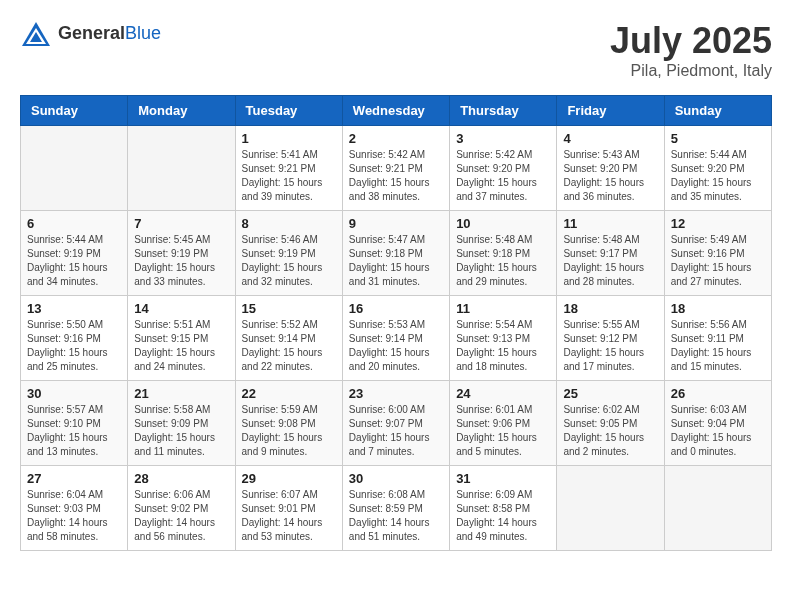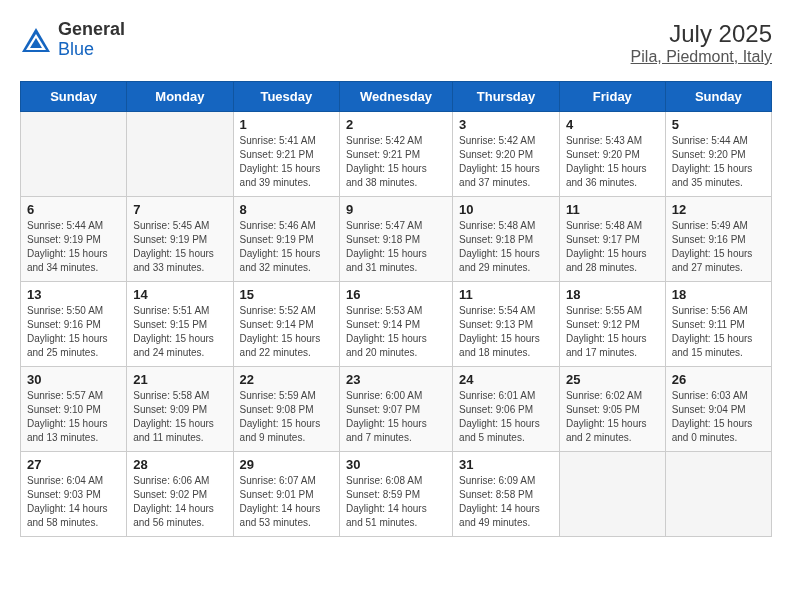--- a/index.html
+++ b/index.html
@@ -16,21 +16,21 @@
       align-items: flex-start;
       margin-bottom: 15px;
     }
     .logo {
       display: flex;
       align-items: center;
       gap: 6px;
     }
     .logo-text {
       display: flex;
-      flex-direction: column;
+      flex-direction: row;
       line-height: 1.1;
       justify-content: center;
     }
     .logo-general {
       font-size: 18px;
       font-weight: bold;
       color: #333;
     }
     .logo-blue {
       font-size: 18px;
@@ -38,39 +38,38 @@
       color: #1565c0;
     }
     .logo-icon {
       width: 32px;
       height: 28px;
     }
     .title-block {
       text-align: right;
     }
     .main-title {
-      font-size: 24px;
-      font-weight: normal;
+      font-size: 36px;
+      font-weight: bold;
       color: #333;
     }
     .subtitle {
       font-size: 16px;
       color: #555;
-      text-decoration: underline;
     }
     .calendar {
       width: 100%;
       border-collapse: collapse;
       border: 1px solid #ccc;
     }
     .calendar th {
       background-color: #1565c0;
       color: white;
-      text-align: center;
-      padding: 7px 20px;
+      text-align: left;
+      padding: 7px 10px;
       font-size: 13px;
       border: 1px solid #1055a0;
     }
     .calendar td {
       vertical-align: top;
       border: 1px solid #ccc;
       padding: 5px 6px;
       width: calc(100%/7);
       min-height: 80px;
       font-size: 11px;

